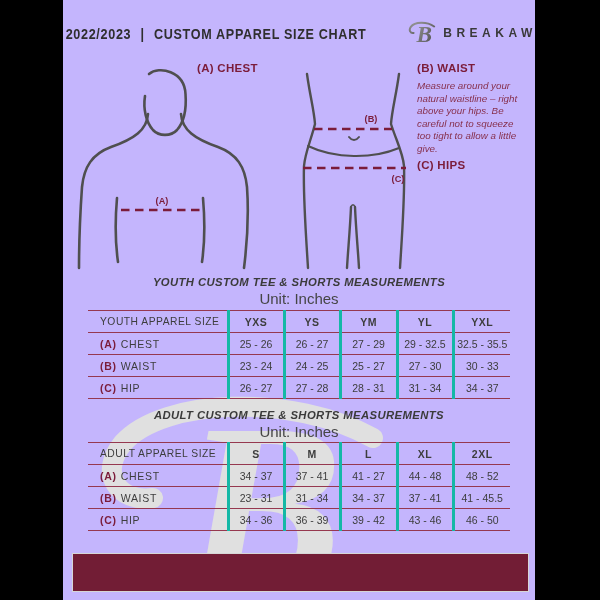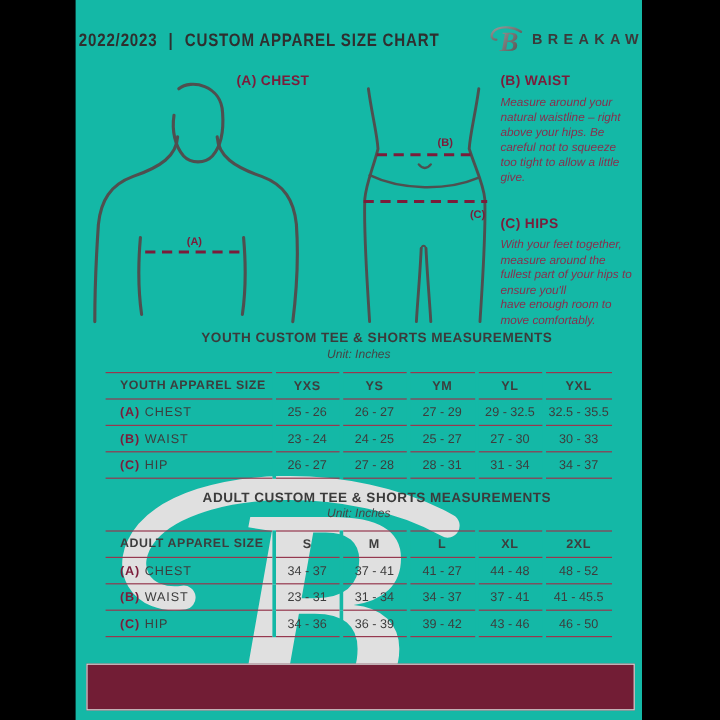--- a/index.html
+++ b/index.html
@@ -2,21 +2,21 @@
 <html><head>
 <meta charset="utf-8">
 <style>
   html,body { margin:0; padding:0; }
   body {
     width:600px; height:600px; position:relative; background:#000;
     font-family:"Liberation Sans", sans-serif; overflow:hidden;
   }
   .page {
     position:absolute; left:63px; top:0; width:472px; height:600px;
-    background:#14b8a6; overflow:hidden;
+    background:#c4b5fd; overflow:hidden;
   }
   
   .header {
     position:absolute; top:16px; left:0; width:472px; height:34px;
     display:flex; align-items:center; justify-content:center; gap:13px;
   }
   .doc-title {
     display:inline-flex; gap:11px; align-items:center; white-space:nowrap;
     font-size:15px; font-weight:bold; color:#2f2f2f; letter-spacing:0.8px;
     transform:scaleX(0.84); transform-origin:center;
@@ -31,52 +31,52 @@
   .instr-heading {
     margin:0 0 6px 0; font-size:11.5px; font-weight:bold; color:#7b1c3a;
     letter-spacing:0.3px;
   }
   .instr-body {
     margin:0; font-size:9.8px; line-height:12.6px; color:#87304d;
     font-style:italic; white-space:pre-line;
   }
   #instr-chest { left:134px; top:62px; width:107px; }
   #instr-waist { left:354px; top:62px; width:112px; }
-  #instr-hips  { left:354px; top:181px; width:115px; }
+  #instr-hips  { left:354px; top:159px; width:115px; }
   
   .fig { position:absolute; z-index:1; }
   #fig-torso { left:7px; top:58px; }
   #fig-lower { left:232px; top:60px; }
   
   .watermark { position:absolute; left:30px; top:378px; z-index:0; }
   
   .tbl-title {
-    position:absolute; left:40px; width:422px; text-align:center; z-index:1;
-    font-size:11.3px; font-weight:bold; color:#3b3b3b; letter-spacing:0.4px;
+    position:absolute; left:25px; width:422px; text-align:center; z-index:1;
+    font-size:11.3px; font-weight:bold; color:#3b3b3b; letter-spacing:0.4px;font-style:italic;
   }
   .tbl-unit {
     position:absolute; left:25px; width:422px; text-align:center; z-index:1;
-    font-size:10px; font-style:italic; color:#454545;
+    font-size:15px; color:#454545;
   }
   #youth-title { top:276px; } #youth-unit { top:290px; }
   #adult-title { top:409px; } #adult-unit { top:423px; }
   table.size-table {
     position:absolute; left:25px; width:422px; z-index:1;
     border-collapse:collapse; table-layout:fixed;
     border-bottom:1px solid #96384f;
   }
   #youth-table { top:310px; } #adult-table { top:442px; }
   .size-table td {
     border-top:1px solid #96384f; height:21px; padding:0;
     font-size:10.5px; color:#3d3d3d; text-align:center; vertical-align:middle;
   }
   .size-table td + td { border-left:3px solid #14b8a6; }
   .size-table td.lbl { text-align:left; padding-left:12px; letter-spacing:0.7px; }
   .size-table tr.hdr td { font-weight:bold; letter-spacing:0.5px; }
-  .size-table tr.hdr td.lbl { font-weight:bold; font-size:10.3px; }
+  .size-table tr.hdr td.lbl { font-weight:normal; font-size:10.3px; }
   .pfx { color:#7b1c3a; font-weight:bold; margin-right:4px; }
   
   .footer-bar {
     position:absolute; left:9px; top:553px; width:457px; height:39px;
     background:#721d35; border:1px solid #d6d6d6; box-sizing:border-box; z-index:1;
   }
 </style>
 </head>
 <body>
 
@@ -138,22 +138,20 @@
 
   <div id="instr-chest" class="instr">
     <h3 class="instr-heading">(A) CHEST</h3>
   </div>
   <div id="instr-waist" class="instr">
     <h3 class="instr-heading">(B) WAIST</h3>
     <p class="instr-body">Measure around your natural waistline – right above your hips. Be careful not to squeeze too tight to allow a little give.</p>
   </div>
   <div id="instr-hips" class="instr">
     <h3 class="instr-heading">(C) HIPS</h3>
-    <p class="instr-body">With your feet together, measure around the fullest part of your hips to ensure you'll
-have enough room to move comfortably.</p>
   </div>
 
   <div id="youth-title" class="tbl-title">YOUTH CUSTOM TEE &amp; SHORTS MEASUREMENTS</div>
   <div id="youth-unit" class="tbl-unit">Unit: Inches</div>
   <table id="youth-table" class="size-table">
     <colgroup>
         <col style="width:140px">
         <col style="width:56px">
         <col style="width:56px">
         <col style="width:57px">

